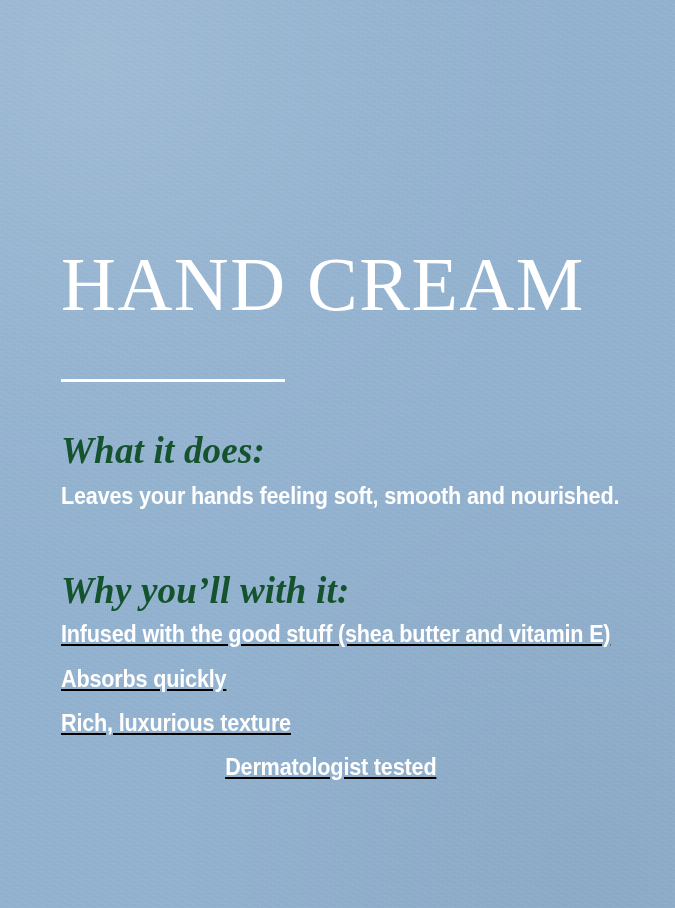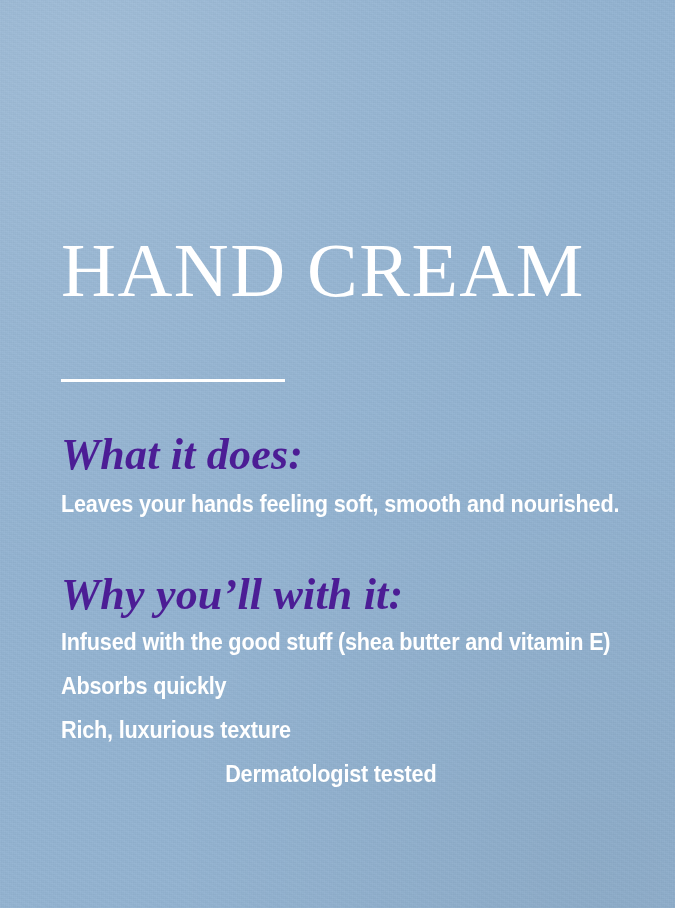--- a/index.html
+++ b/index.html
@@ -69,21 +69,21 @@
     position: absolute;
     inset: 0;
     padding: 0 61px;
     box-sizing: border-box;
     z-index: 2;
   }
 
   .title {
     position: absolute;
     left: 61px;
-    top: 232px;
+    top: 246px;
     margin: 0;
     color: #ffffff;
     font-family: "Liberation Serif", "DejaVu Serif", serif;
     font-weight: 400;
     font-size: 76px;
     line-height: 1;
     letter-spacing: 1.5px;
     white-space: nowrap;
   }
 
@@ -102,25 +102,25 @@
     position: absolute;
     left: 61px;
     right: 40px;
   }
 
   .section-what { top: 432px; }
   .section-why  { top: 572px; }
 
   .heading {
     margin: 0;
-    color: #4c1d95;
+    color: #14532d;
     font-family: "Liberation Serif", "DejaVu Serif", serif;
     font-style: italic;
     font-weight: 700;
-    font-size: 44px;
+    font-size: 37px;
     line-height: 1.04;
     letter-spacing: 0.2px;
     white-space: nowrap;
   }
 
   .body-line {
     margin: 0;
     color: #ffffff;
     font-family: "Liberation Sans", sans-serif;
     font-weight: 700;
@@ -131,20 +131,21 @@
     transform-origin: left center;
     white-space: nowrap;
   }
 
   .lede { margin-top: 12px; }
 
   .benefits {
     list-style: none;
     margin: 10px 0 18px 0;
     padding: 0;
+    text-decoration: underline;
   }
 
   .benefits li {
     margin: 0 0 15px 0;
     padding: 0;
   }
 
   .benefits li:last-child { margin-bottom: 0; text-align: center; }
 
   .benefit-sub {

